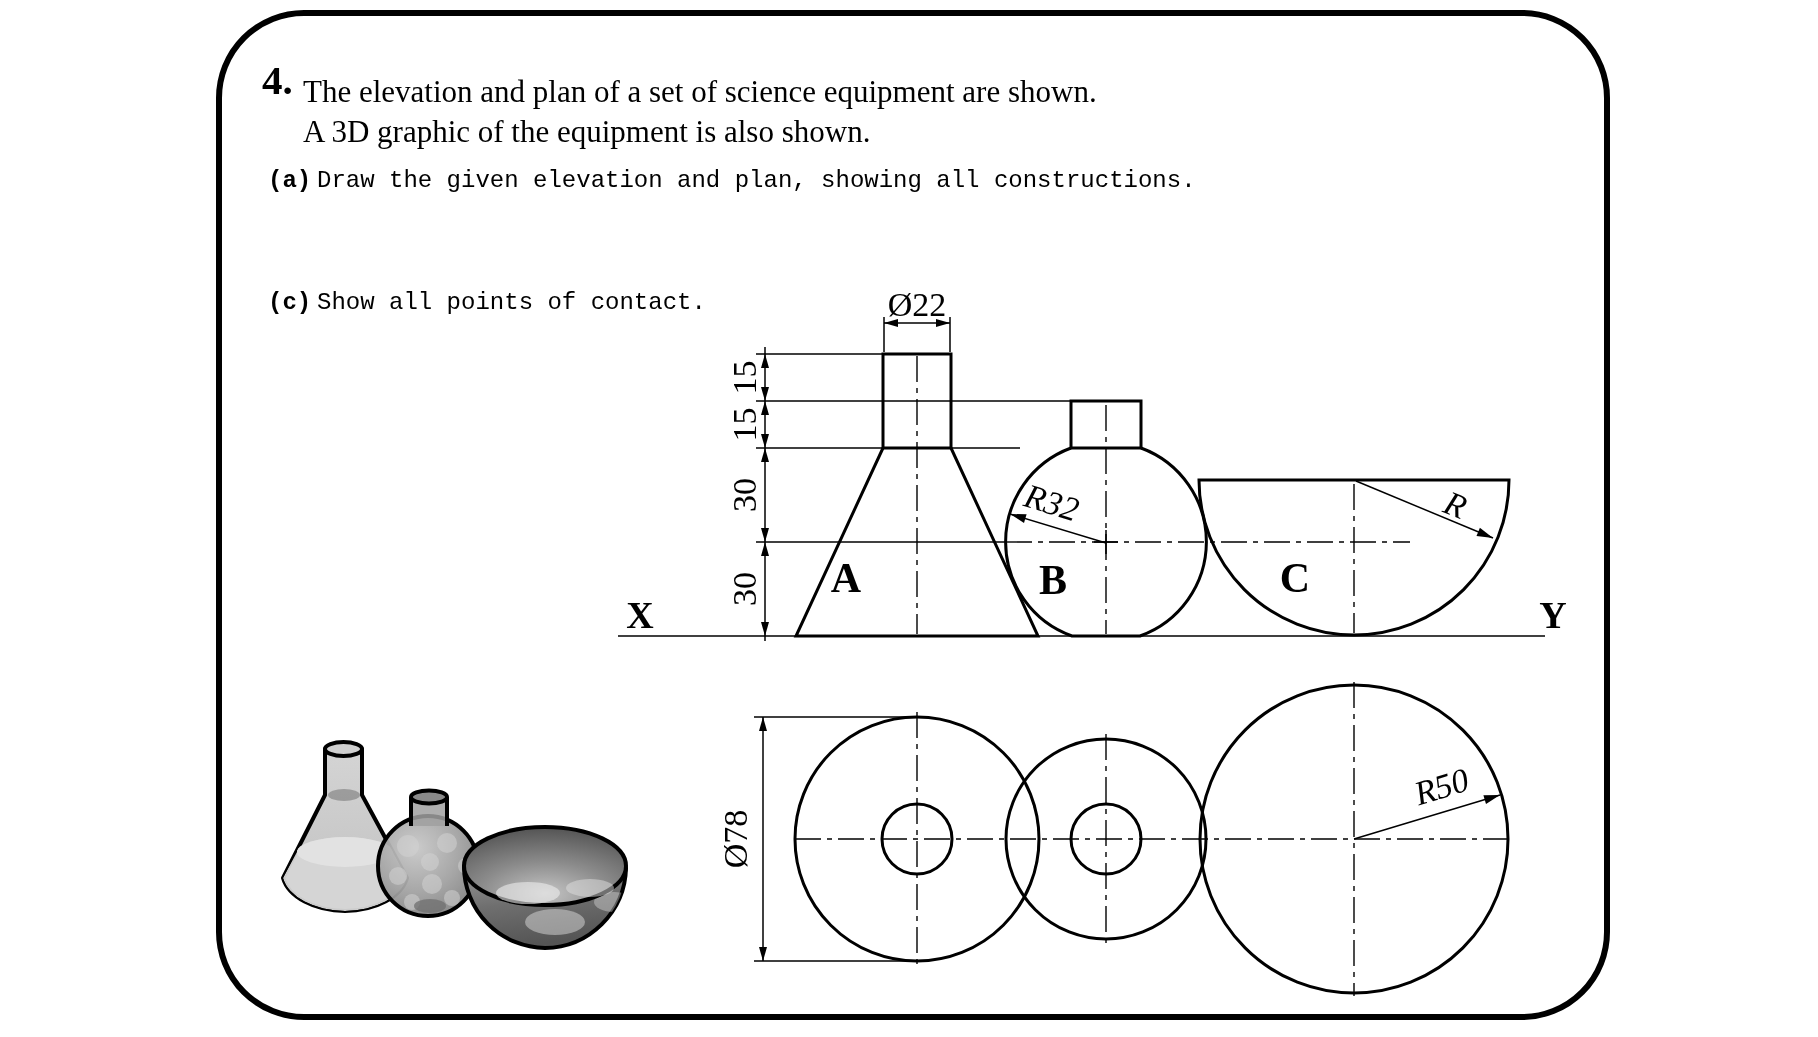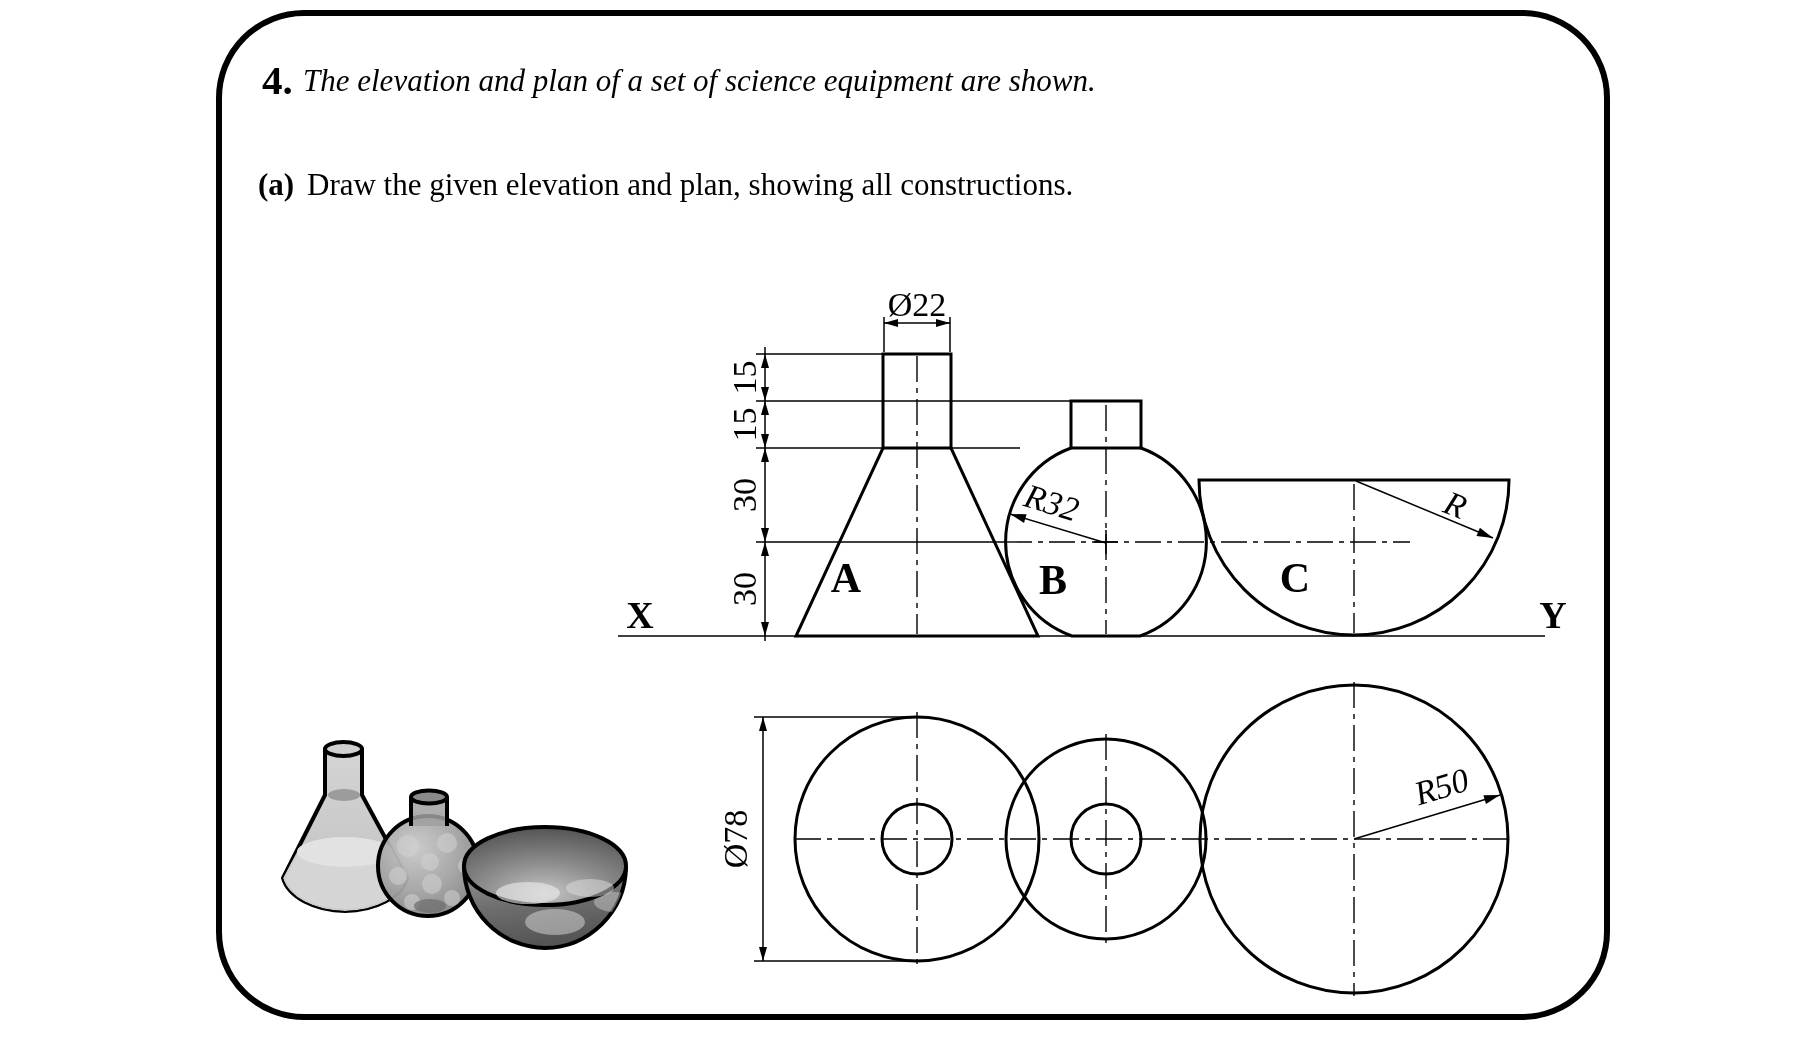--- a/index.html
+++ b/index.html
@@ -1,22 +1,22 @@
 <!DOCTYPE html>
 <html><head>
 <meta charset="utf-8">
 <style>
   html,body{margin:0;padding:0;background:#ffffff;}
   .page{position:relative;width:1818px;height:1037px;background:#fff;
         font-family:"Liberation Serif", serif;color:#000;overflow:hidden;}
   .card{position:absolute;left:216px;top:10px;width:1382px;height:998px;
         border:6px solid #000;border-radius:88px;background:#fff;}
   .qnum{position:absolute;left:262px;top:56px;font-size:41px;font-weight:bold;}
-  .intro{position:absolute;left:303px;top:61px;font-size:31px;line-height:40px;white-space:nowrap;font-style:italic;}
-  .part{position:absolute;left:258px;font-size:31px;white-space:nowrap;}
+  .intro{position:absolute;left:303px;top:72px;font-size:31px;line-height:40px;white-space:nowrap;}
+  .part{position:absolute;left:268px;font-size:24px;white-space:nowrap;font-family:Liberation Mono, monospace;}
   .part-label{display:inline-block;width:49px;font-weight:bold;}
   .part-bold{font-weight:bold;}
   #part-a{top:167px;} #part-b{top:229px;} #part-c{top:289px;}
   svg{position:absolute;left:0;top:0;}
   .thin{stroke:#000;stroke-width:1.5;fill:none;}
   .thick{stroke:#000;stroke-width:3;fill:none;}
   .cl{stroke:#000;stroke-width:1.4;fill:none;stroke-dasharray:26 6 5 6;}
   .hid{stroke:#000;stroke-width:1.5;fill:none;stroke-dasharray:12 8;}
   .arr{fill:#000;stroke:none;}
   text{font-family:"Liberation Serif", serif;fill:#000;}
@@ -28,24 +28,28 @@
 </style>
 </head>
 <body>
 
 <div class="page">
   <div class="card"></div>
 
   <div class="qnum">4.</div>
   <div class="intro">
     <span style="display:block">The elevation and plan of a set of science equipment are shown.</span>
+    <span style="display:block">A 3D graphic of the equipment is also shown.</span>
   </div>
 
   <div class="part" id="part-a">
     <span class="part-label">(a)</span><span>Draw the given elevation and plan, showing all constructions.</span><span class="part-bold"></span><span></span>
+  </div>
+  <div class="part" id="part-c">
+    <span class="part-label">(c)</span><span>Show all points of contact.</span><span class="part-bold"></span><span></span>
   </div>
 
   <svg width="1818" height="1037" viewBox="0 0 1818 1037">
     <defs>
       <radialGradient id="g-sphere" cx="0.38" cy="0.32" r="0.8">
         <stop offset="0" stop-color="#c8c8c8"></stop>
           <stop offset="0.55" stop-color="#a2a2a2"></stop>
           <stop offset="1" stop-color="#7d7d7d"></stop>
       </radialGradient>
       <linearGradient id="g-bowl-out" x1="0" y1="0" x2="0.25" y2="1">

